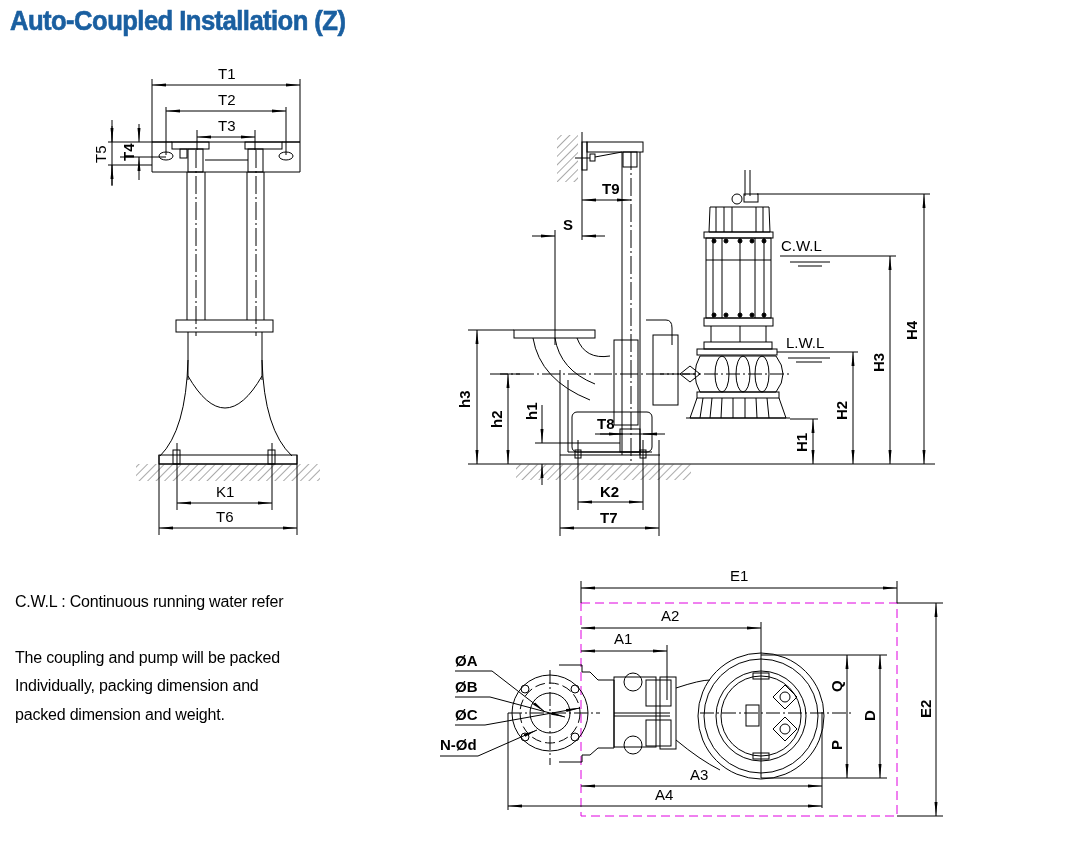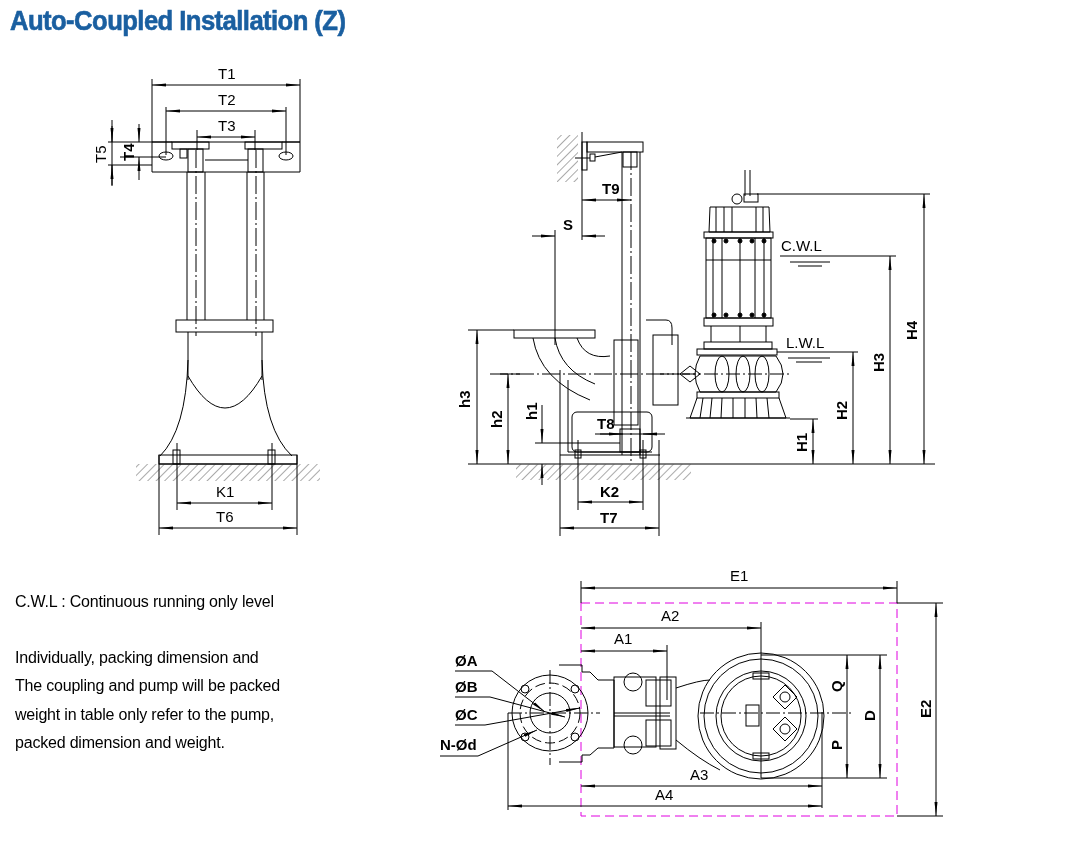--- a/index.html
+++ b/index.html
@@ -332,19 +332,18 @@
     <text class="dimb" transform="translate(842,750) rotate(-90)">P</text>
     <text class="dimb" transform="translate(875,721) rotate(-90)">D</text>
     <text class="dimb" x="455" y="666">ØA</text>
     <text class="dimb" x="455" y="692">ØB</text>
     <text class="dimb" x="455" y="720">ØC</text>
     <text class="dimb" x="440" y="750">N-Ød</text>
   </g>
 </svg>
 
 <div class="notes">
-  <p>C.W.L : Continuous running only level</p>
+  <p>C.W.L : Continuous running water refer</p>
   <div class="gap"></div>
+  <p>The coupling and pump will be packed</p>
   <p>Individually,  packing  dimension and</p>
-  <p>The coupling and pump will be packed</p>
-  <p>weight  in table only refer to the pump,</p>
   <p>packed dimension and weight.</p>
 </div>
 
 </body></html>

